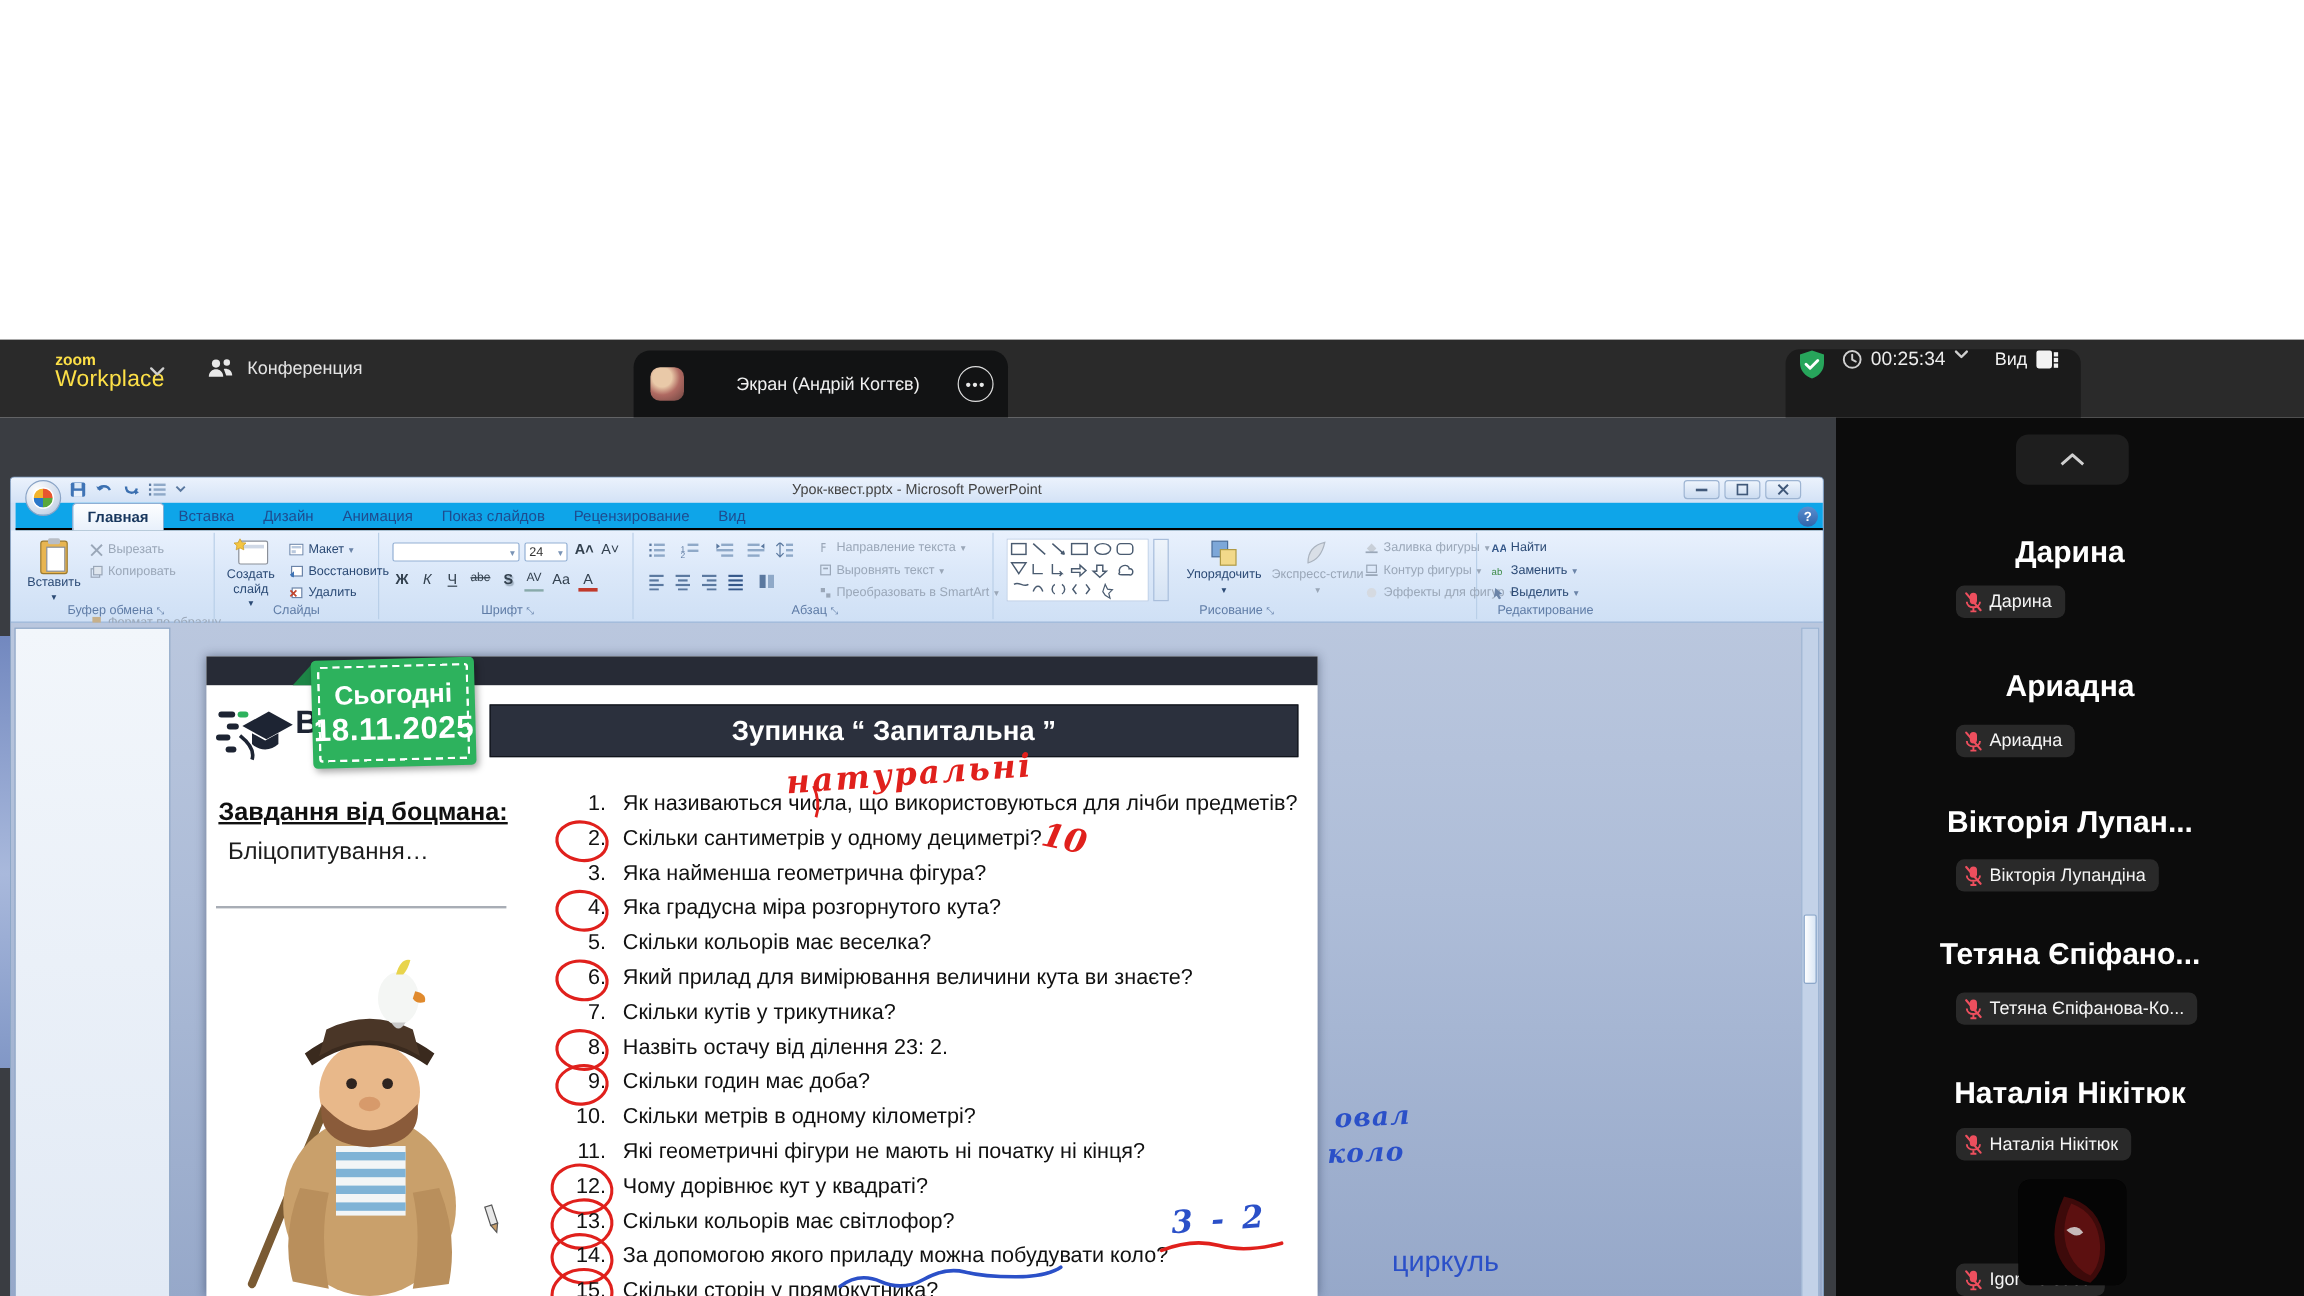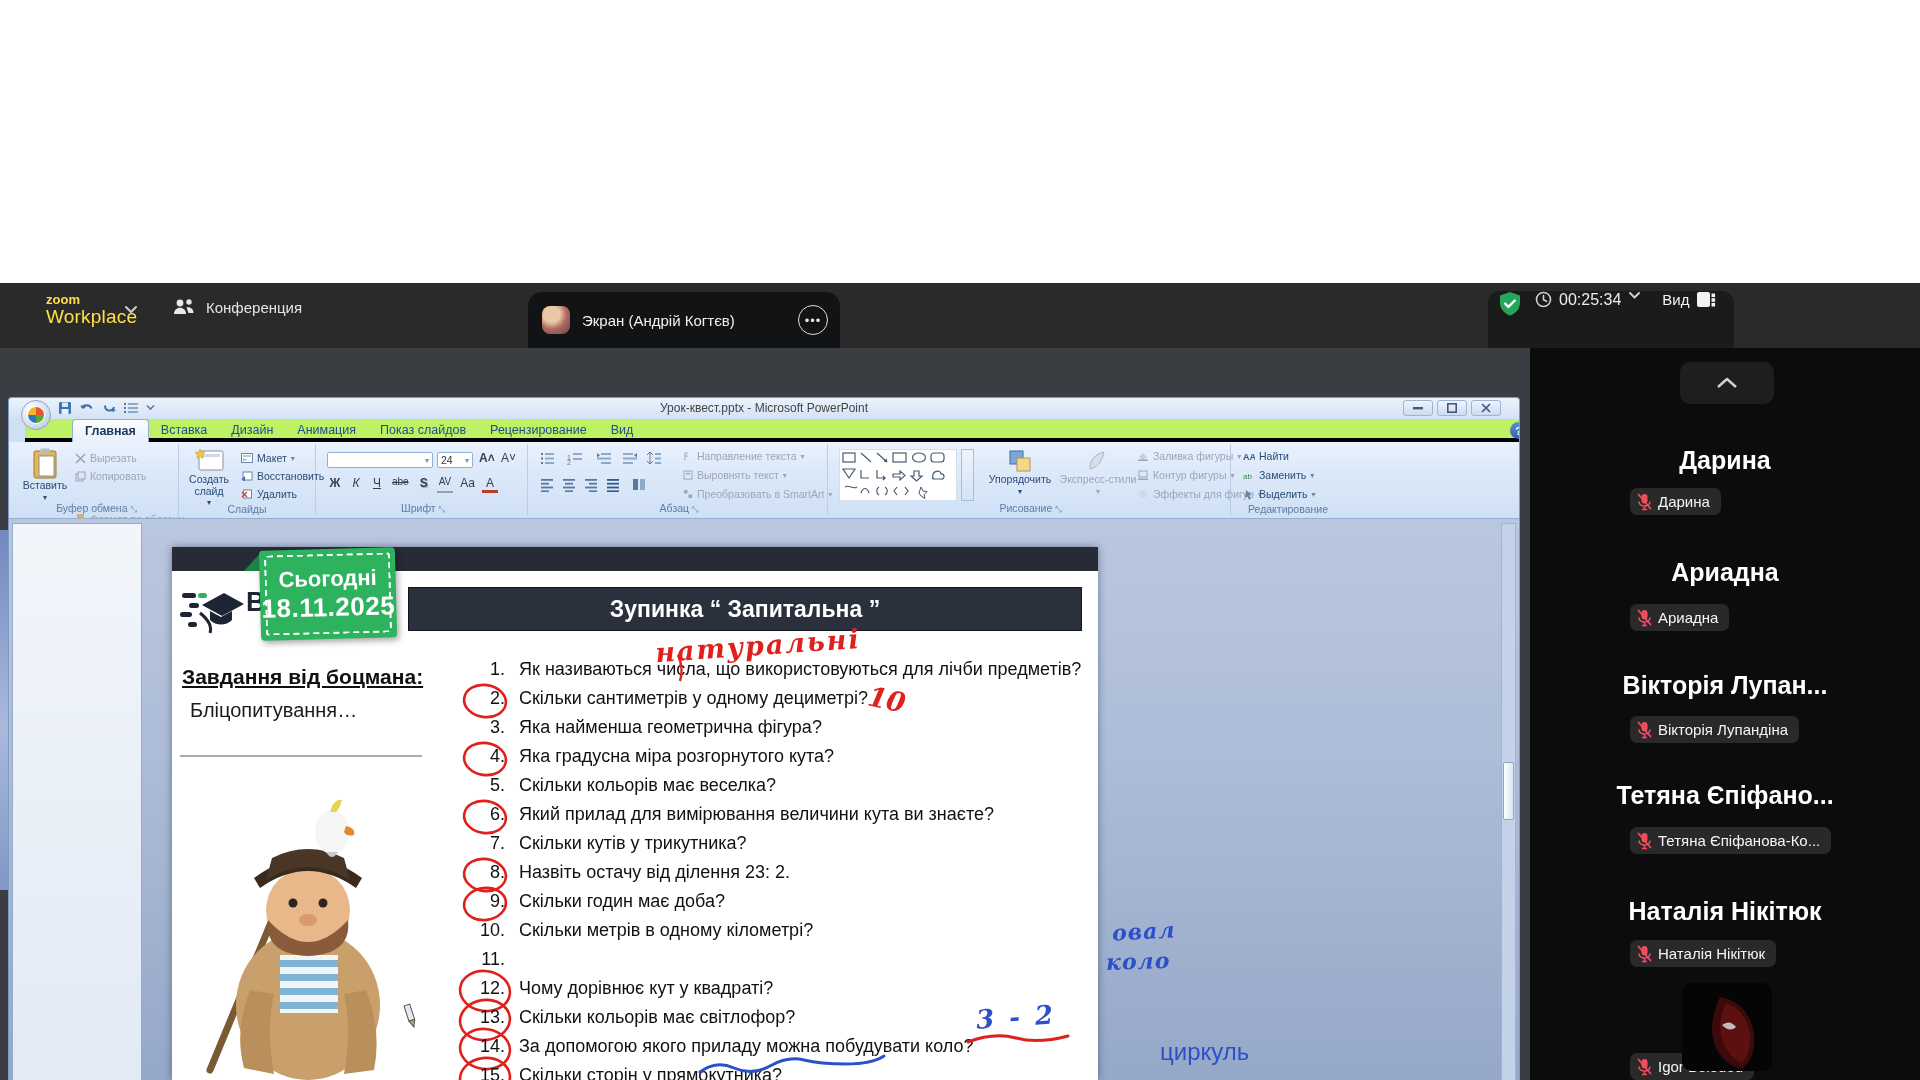--- a/index.html
+++ b/index.html
@@ -11,21 +11,21 @@
   
   #topbar { position:absolute; left:0; top:283px; width:1920px; height:65px; background:#2a2a2a; }
   #zoom-logo { position:absolute; left:46px; top:10px; color:#fde047; cursor:default; }
   #zoom-logo .l1 { font-size:13px; font-weight:bold; line-height:14px; }
   #zoom-logo .l2 { font-size:19px; font-weight:500; line-height:20px; letter-spacing:.2px; }
   .chev { stroke:#cfcfcf; stroke-width:2; fill:none; stroke-linecap:round; stroke-linejoin:round; }
   #conf-tab { position:absolute; left:172px; top:14px; display:flex; align-items:center; gap:10px; color:#e4e4e4; font-size:15px; }
   #screen-tab { position:absolute; left:528px; top:9px; width:312px; height:56px; background:#121314; border-radius:14px 14px 0 0; display:flex; align-items:center; padding:0 12px 0 14px; }
   #screen-tab .avatar { width:28px; height:28px; border-radius:8px;
     background:radial-gradient(circle at 35% 30%, #e9c9a8 0 30%, #b06a62 55%, #6d4440 100%); }
-  #screen-tab .lbl { color:#f0f0f0; font-size:15px; margin-left:12px; flex:1; white-space:nowrap; }
+  #screen-tab .lbl { color:#f0f0f0; font-size:15px; margin-left:12px; flex:1; white-space:nowrap;text-align:center; }
   #screen-more { width:30px; height:30px; border:1.6px solid #dcdcdc; border-radius:50%; color:#e8e8e8; display:flex; align-items:center; justify-content:center; font-size:13px; letter-spacing:1px; }
   #right-pill { position:absolute; left:1488px; top:8px; width:246px; height:57px; background:#1b1b1b; border-radius:12px 12px 0 0; display:flex; align-items:flex-start; padding:0 12px 0 10px; gap:7px; }
   #right-pill .time { color:#ececec; font-size:16px; }
   #right-pill .vid { color:#f2f2f2; font-size:15px; margin-left:14px; }
   .winbtn { position:absolute; top:300px; width:34px; height:34px; display:flex; align-items:center; justify-content:center; }
   
   #toast { position:absolute; left:826px; top:352px; width:272px; height:48px; background:#1e1e1f; border-radius:14px; display:flex; align-items:center; justify-content:center; color:#e3e3e3; font-size:15.5px; box-shadow:0 2px 8px rgba(0,0,0,.4); z-index:30; }
 
   
   #share-bg { position:absolute; left:0; top:348px; width:1530px; height:732px; background:#3a3d42; }
@@ -36,21 +36,21 @@
   #ppt { position:absolute; left:8px; top:397px; width:1512px; height:683px; background:#cfdff4; border:1px solid #7f9bbd; border-bottom:none; border-radius:4px 4px 0 0; overflow:hidden; }
   #ppt-titlebar { position:absolute; left:0; top:0; width:100%; height:21px; background:linear-gradient(180deg,#ebf2fc,#d3e2f6); }
   #ppt-title { position:absolute; left:0; right:0; top:3px; text-align:center; font-size:12px; color:#444; }
   #orb { position:absolute; left:12px; top:2px; width:30px; height:30px; border-radius:50%; background:radial-gradient(circle at 30% 25%,#fdfdfd,#cdd9ea 70%,#9fb6d4); border:1px solid #8aa4c6; display:flex; align-items:center; justify-content:center; z-index:5; }
   #orb .core { width:18px; height:18px; border-radius:50%; background:conic-gradient(#e8562d 0 90deg,#59a83c 0 180deg,#2a77c9 0 270deg,#f2b42d 0); border:1px solid #fff; }
   #qat { position:absolute; left:48px; top:2px; display:flex; align-items:center; gap:6px; }
   .qat-ic { width:16px; height:16px; display:flex; align-items:center; justify-content:center; }
   #ppt-winbtns { position:absolute; right:18px; top:2px; display:flex; gap:4px; }
   .pwb { width:30px; height:16px; border:1px solid #9db4d2; border-radius:3px; background:linear-gradient(180deg,#eef4fc,#ccdcf1); display:flex; align-items:center; justify-content:center; }
 
-  #ppt-tabrow { position:absolute; left:16px; top:21px; width:100%; height:23px; background:#bef264; border-bottom:4px solid #000000; }
+  #ppt-tabrow { position:absolute; left:4px; top:21px; width:100%; height:23px; background:#0ea5e9; border-bottom:2px solid #000000; }
   #ppt-tabs { position:absolute; left:47px; top:0; display:flex; height:23px; }
   .ppt-tab { padding:4px 12px 0 12px; font-size:12.5px; color:#1e4c8f; height:23px; }
   .ppt-tab.sel { background:linear-gradient(180deg,#fdfeff,#e8f0fb); border:1px solid #8eaed4; border-bottom:none; border-radius:4px 4px 0 0; color:#17365d; font-weight:bold; }
   #ppt-help { position:absolute; right:8px; top:3px; width:17px; height:17px; border-radius:50%; background:linear-gradient(180deg,#5a8fd0,#2f64ab); color:#fff; font-size:11px; font-weight:bold; display:flex; align-items:center; justify-content:center; }
 
   #ribbon { position:absolute; left:0; top:44px; width:100%; height:77px; background:linear-gradient(180deg,#e9f1fd 0%,#dbe8f9 45%,#cfe0f5 100%); border-bottom:1px solid #93b0d4; }
   .rgroup { position:absolute; top:2px; height:72px; border-right:1px solid #b9cfe8; }
   .rg-label { position:absolute; bottom:1px; left:0; right:0; text-align:center; font-size:10.5px; color:#5f7ca6; }
   .rbtn-big { position:absolute; display:flex; flex-direction:column; align-items:center; font-size:10.5px; color:#2b4a75; text-align:center; line-height:11.5px; }
   .ritem { position:absolute; font-size:10.5px; color:#2b4a75; white-space:nowrap; display:flex; align-items:center; gap:4px; }
@@ -638,20 +638,21 @@
           <svg class="q-circ" width="64" height="48">
             <ellipse cx="32" cy="24" rx="21" ry="16" transform="rotate(-7 32 24)"></ellipse>
           </svg>
         </div>
         <div class="q-row" style="top: 373px;">
           <span class="q-num">10.</span>
           <span class="q-text">Скільки метрів в одному кілометрі?</span>
         </div>
         <div class="q-row" style="top: 402px;">
           <span class="q-num">11.</span>
+          <span class="q-text">Які геометричні фігури не мають ні початку ні кінця?</span>
         </div>
         <div class="q-row" style="top: 431px;">
           <span class="q-num">12.</span>
           <span class="q-text">Чому дорівнює кут у квадраті?</span>
           <svg class="q-circ" width="64" height="48">
             <ellipse cx="32" cy="24" rx="25" ry="20" transform="rotate(8 32 24)"></ellipse>
           </svg>
         </div>
         <div class="q-row" style="top: 460px;">
           <span class="q-num">13.</span>

